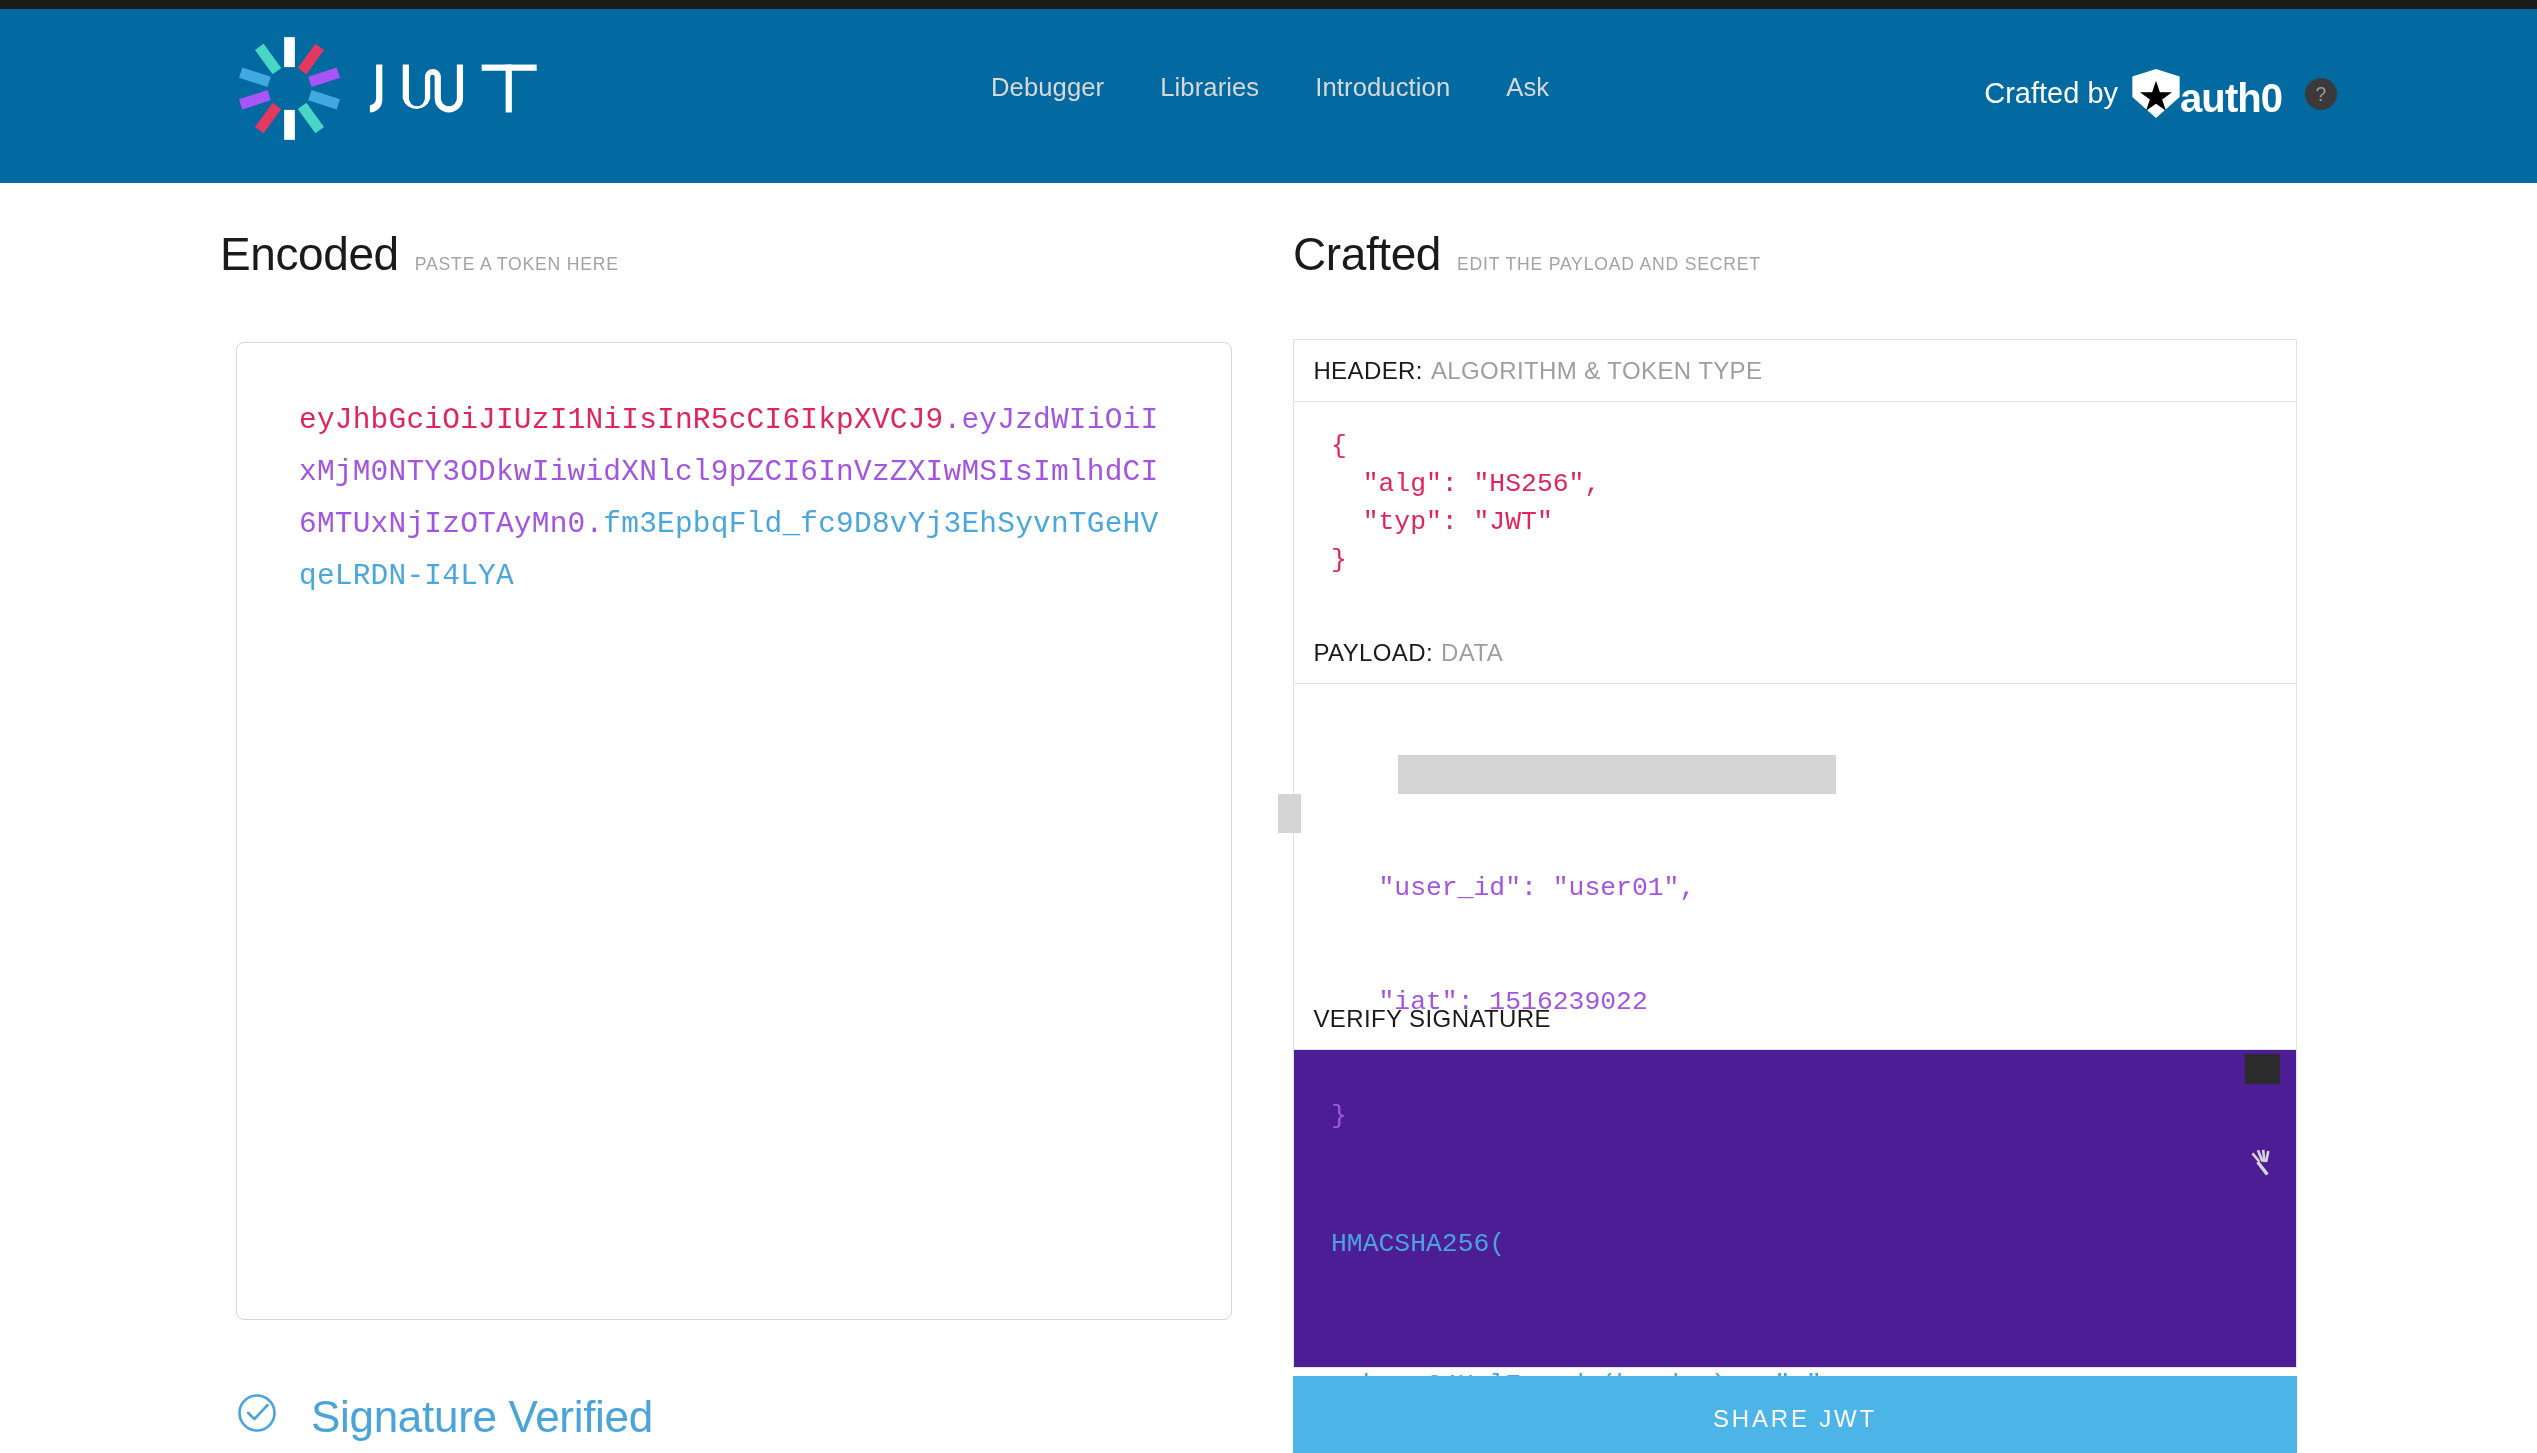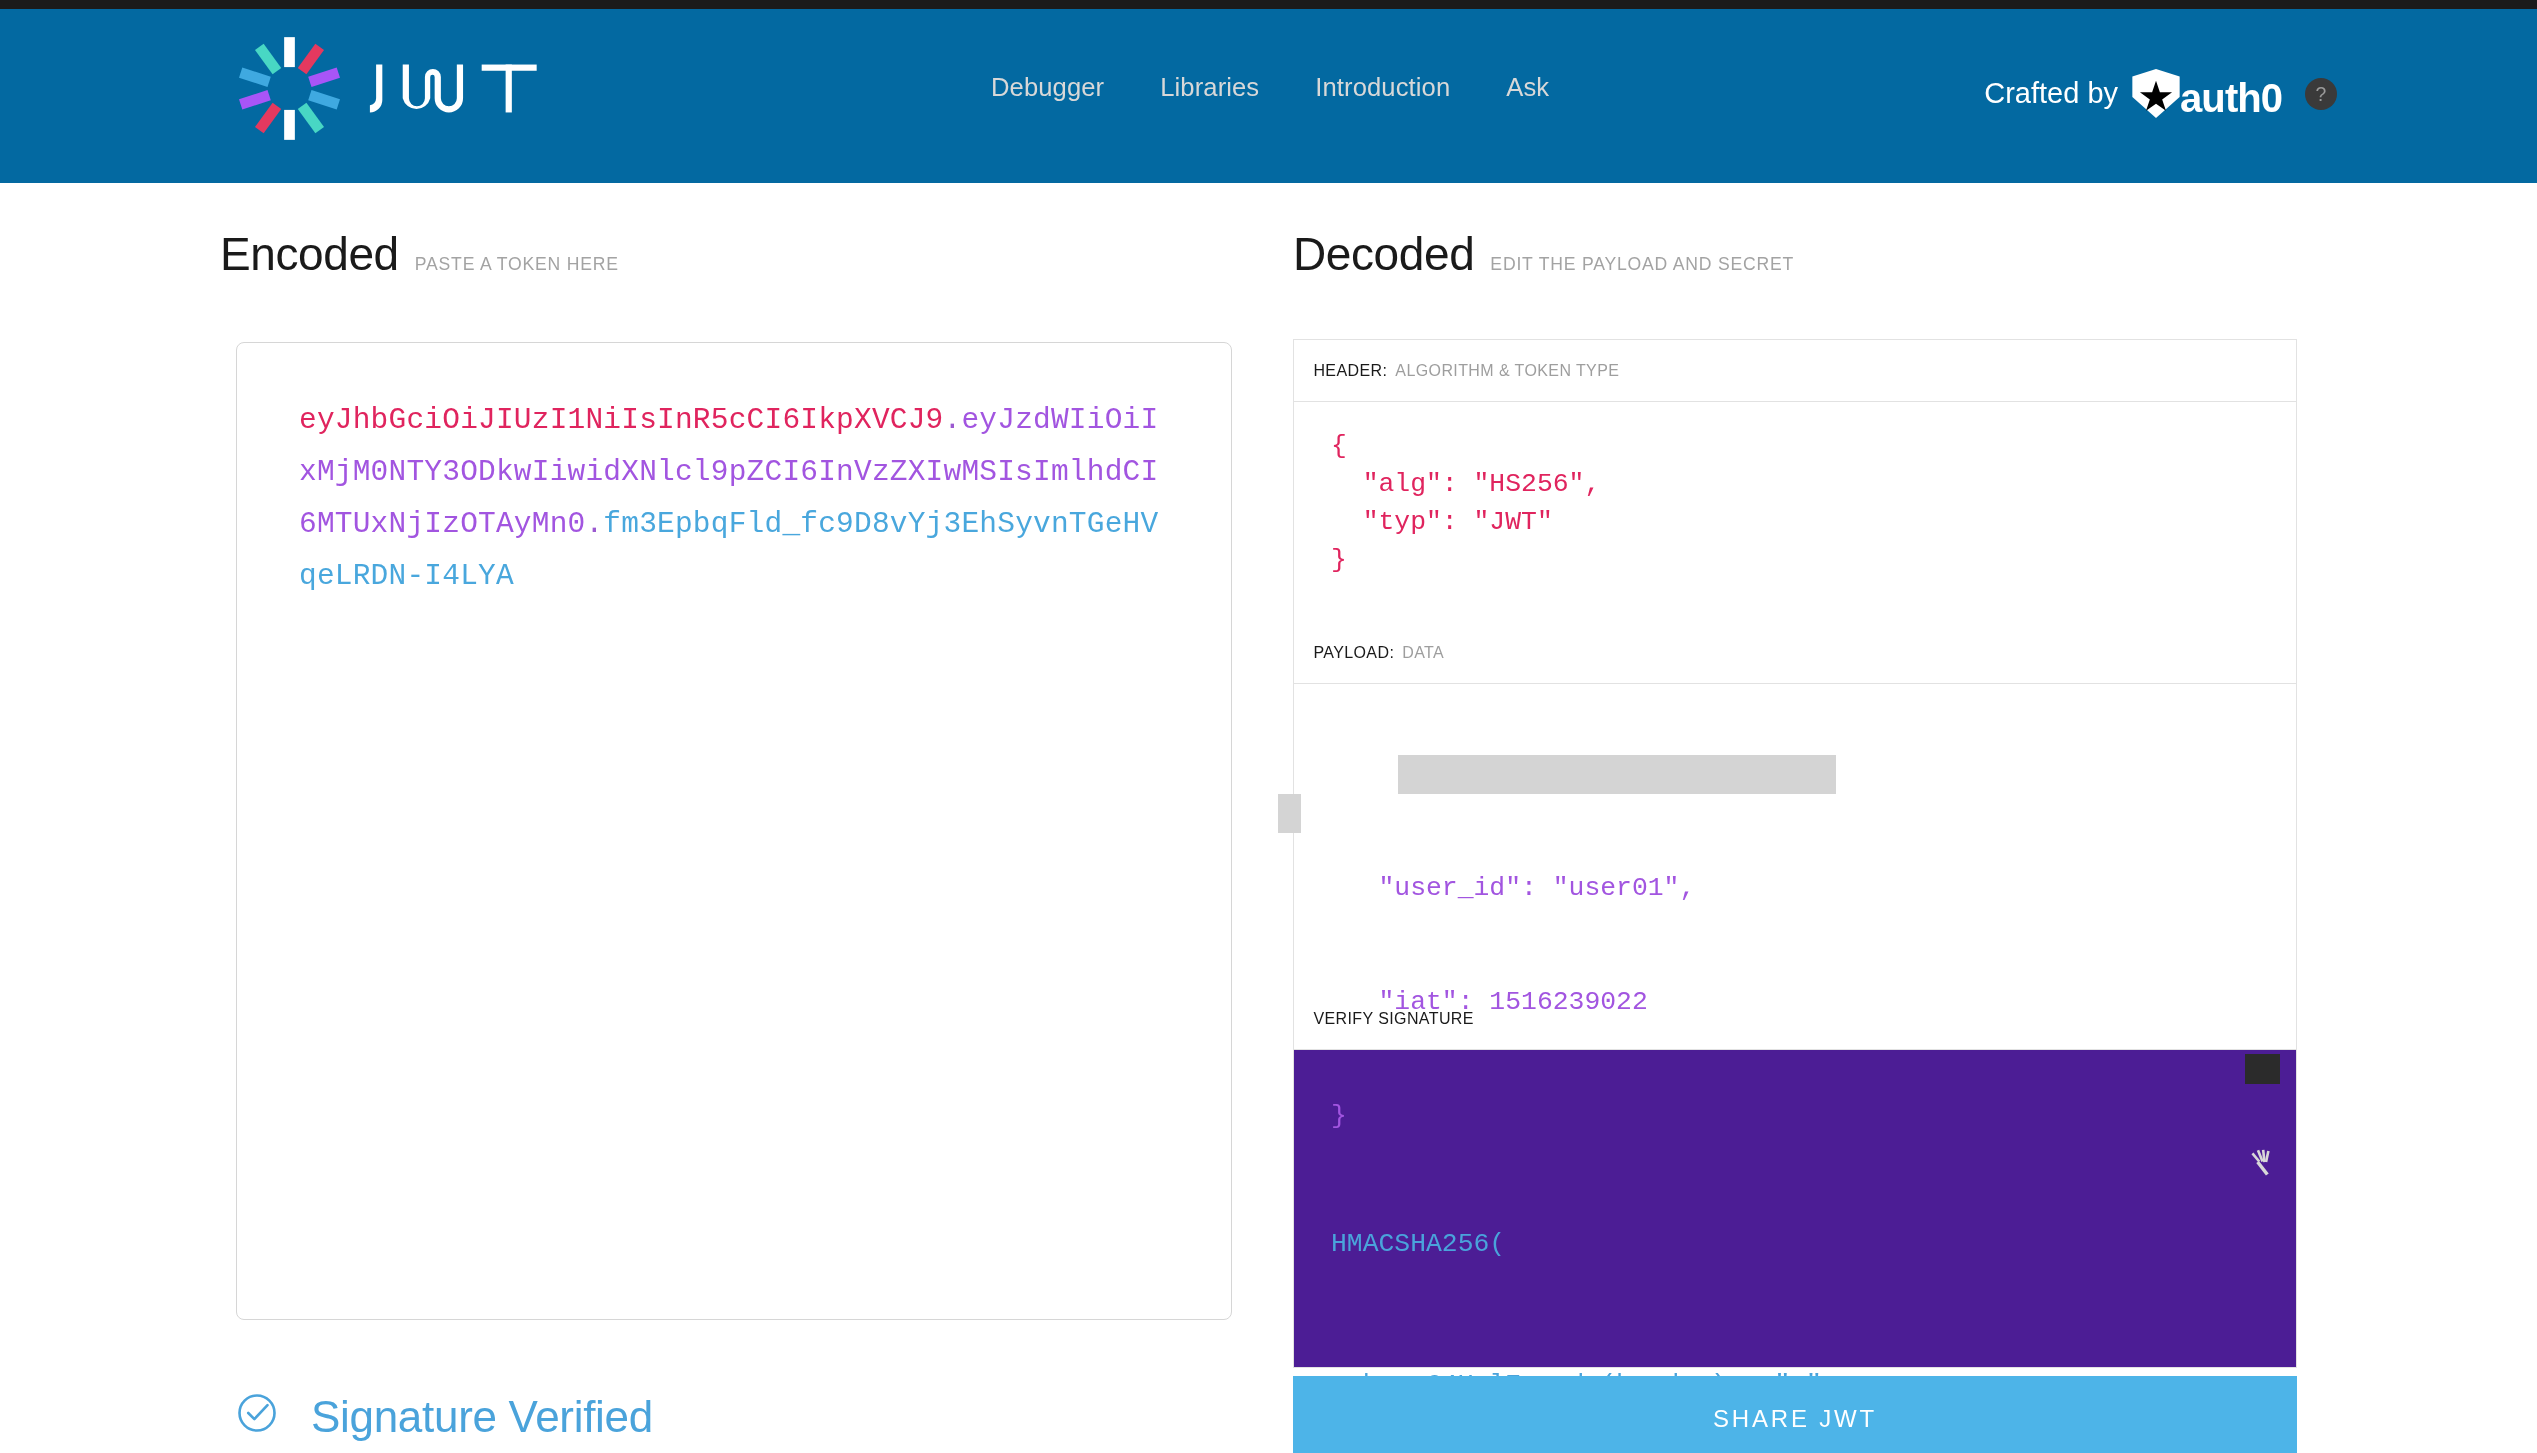--- a/index.html
+++ b/index.html
@@ -99,21 +99,21 @@
   .decoded-wrap {
     position: absolute; left: 1293px; top: 339px;
     width: 1004px;
     border: 1.8px solid #e2e2e2;
     background: #ffffff;
   }
   .panel-label {
     height: 62px; display: flex; align-items: center;
     padding-left: 19.4px;
     border-bottom: 1.8px solid #e2e2e2;
-    font-size: 16px; letter-spacing: 0.4px;
+    font-size: 24px; letter-spacing: 0.4px;
   }
   .panel-label .lab-strong { color: #1a1a1a; }
   .panel-label .lab-soft   { color: #9e9e9e; margin-left: 8px; }
 
   .code-area {
     font-family: "Liberation Mono", "DejaVu Sans Mono", monospace;
     font-size: 26.4px;
     line-height: 38px;
     padding: 25px 21px 25px 37px;
     white-space: pre;
@@ -229,21 +229,21 @@
 
 <div class="col-left">
   <div class="section-head">
     <span class="section-title">Encoded</span>
     <span class="section-sub">PASTE A TOKEN HERE</span>
   </div>
 </div>
 
 <div class="col-right">
   <div class="section-head">
-    <span class="section-title">Decoded</span>
+    <span class="section-title">Crafted</span>
     <span class="section-sub">EDIT THE PAYLOAD AND SECRET</span>
   </div>
 </div>
 
 <div class="encoded-box">
   <div class="token"><span class="tk-header">eyJhbGciOiJIUzI1NiIsInR5cCI6IkpXVCJ9</span><span class="tk-dot">.</span><span class="tk-payload">eyJzdWIiOiIxMjM0NTY3ODkwIiwidXNlcl9pZCI6InVzZXIwMSIsImlhdCI6MTUxNjIzOTAyMn0</span><span class="tk-dot">.</span><span class="tk-sig">fm3Epbq​Fld_fc9D8vYj3EhSyvnTGeHVqeLRDN-I4LYA</span></div>
 </div>
 
 <div class="decoded-wrap">
 

